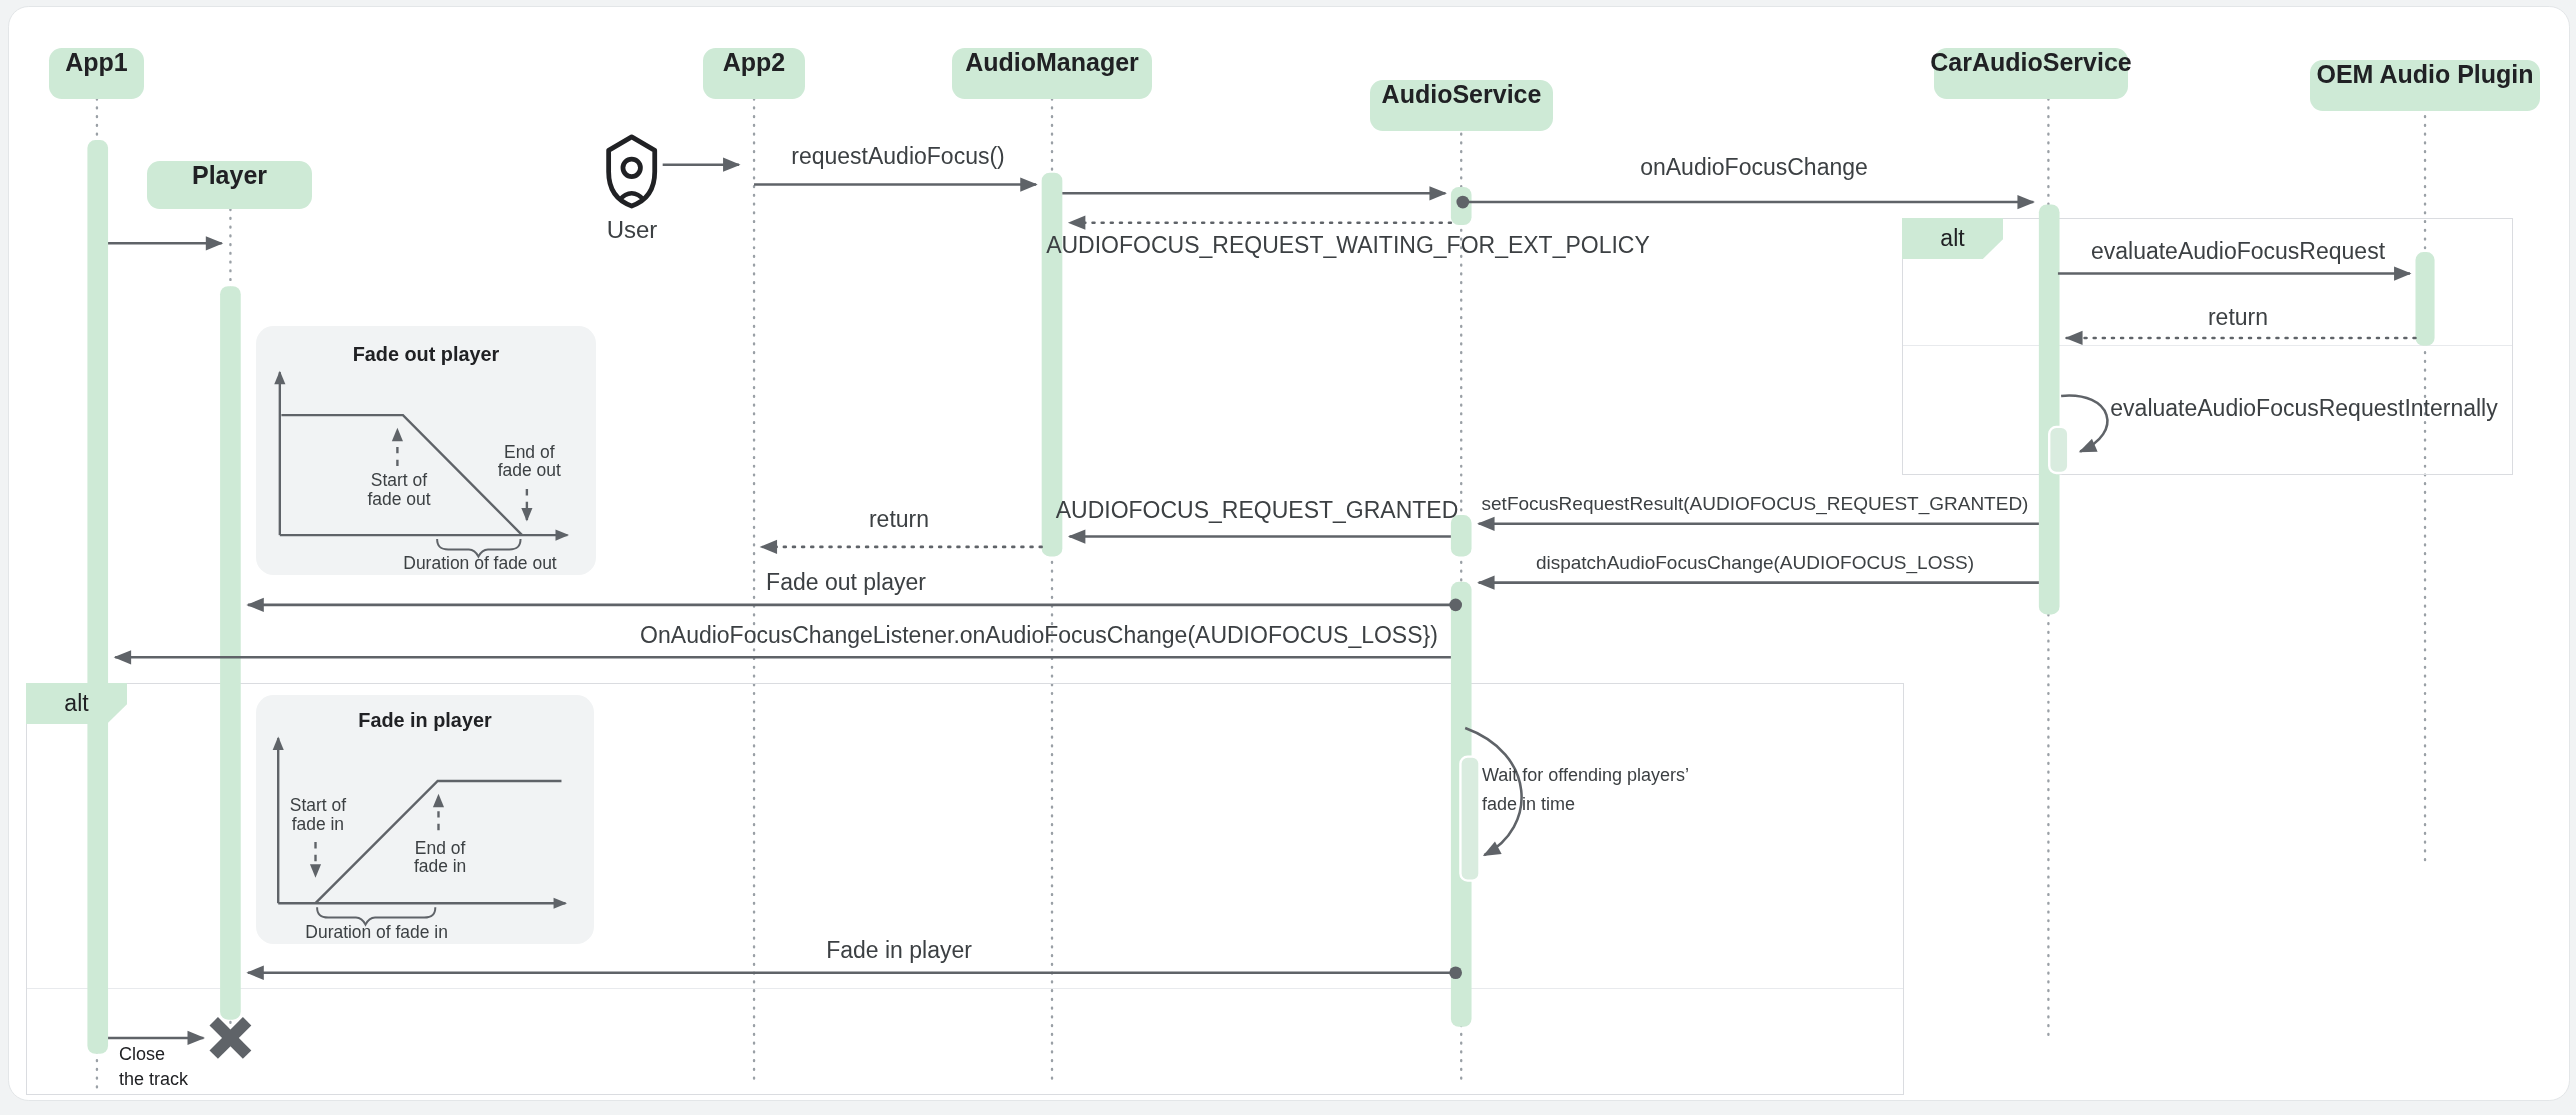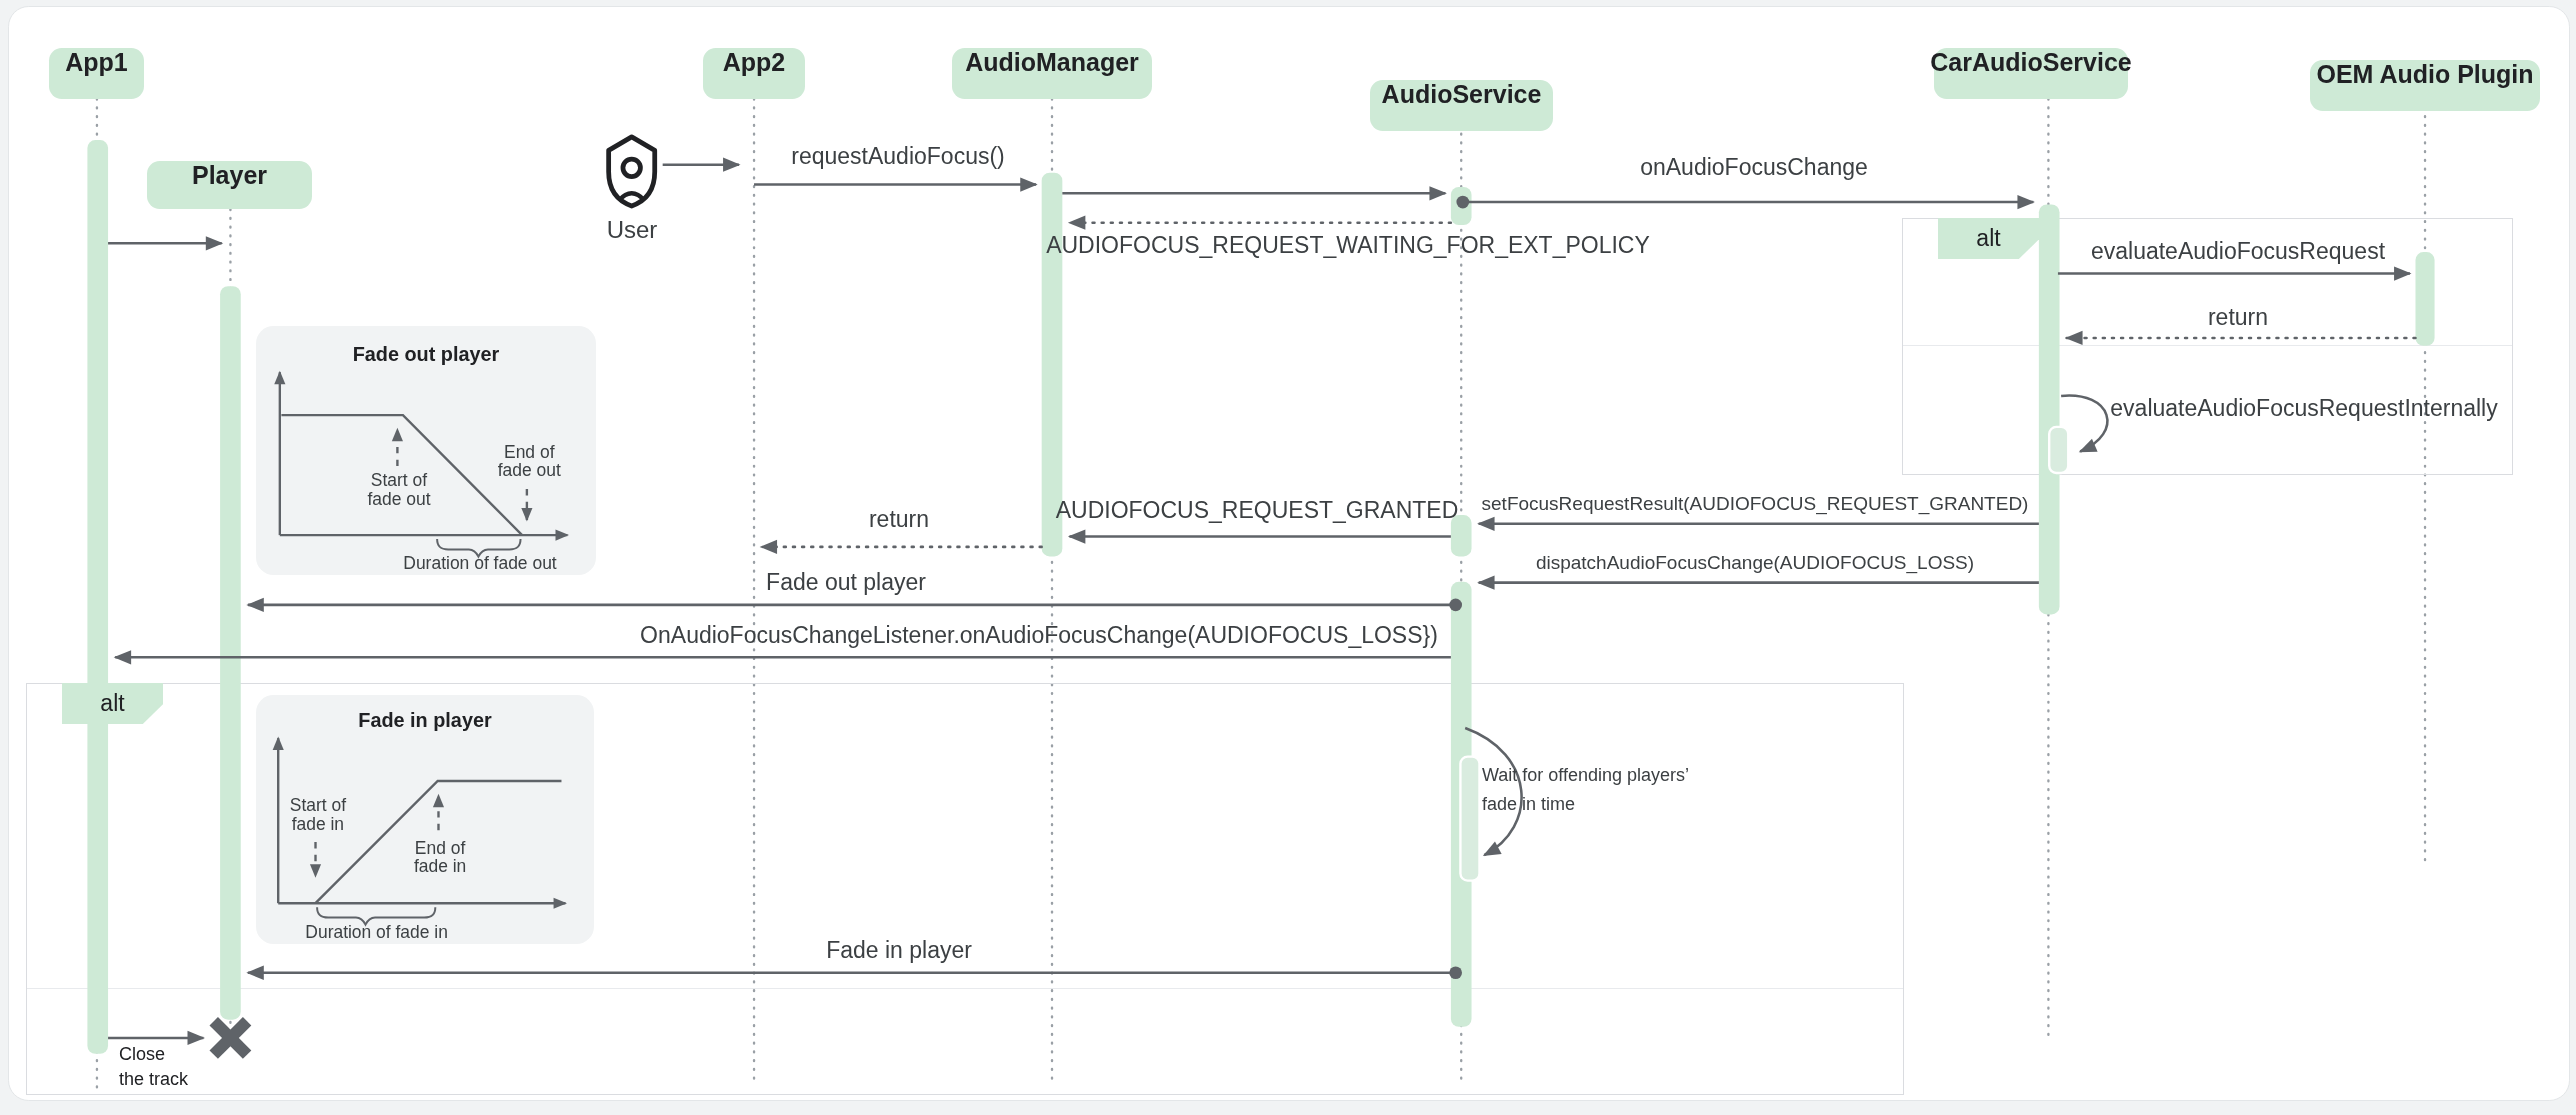--- a/index.html
+++ b/index.html
@@ -5,21 +5,21 @@
   html,body{margin:0;padding:0;background:#f1f3f4;font-family:"Liberation Sans",sans-serif;}
   #canvas{position:relative;width:2576px;height:1116px;overflow:hidden;background:#f1f3f4;}
   #card{position:absolute;left:8px;top:6.4px;width:2560px;height:1093px;background:#ffffff;border:0.8px solid #e3e6e8;border-radius:20.7px;}
   .layer{position:absolute;left:0;top:0;width:2576px;height:1116px;pointer-events:none;}
   .pbox{position:absolute;height:51px;background:#ceead6;border-radius:12.7px;display:flex;align-items:flex-start;justify-content:center;font-weight:bold;font-size:25px;color:#202124;white-space:nowrap;}
   .lbl{position:absolute;transform:translateX(-50%);white-space:nowrap;font-size:23px;color:#3c4043;}
   .lbl-left{position:absolute;white-space:nowrap;font-size:23px;color:#3c4043;}
   .sm{font-size:19px;}
   .frame{position:absolute;border:1.6px solid #dadce0;background:transparent;}
   .fdiv{position:absolute;left:0;width:100%;height:0;border-top:1.6px solid #e8eaed;}
-  .tab{position:absolute;background:#ceead6;display:flex;align-items:center;justify-content:center;font-size:23px;color:#202124;clip-path:polygon(0 0,100% 0,100% 52%,80% 100%,0 100%);margin-left:36px;}
+  .tab{position:absolute;background:#ceead6;display:flex;align-items:center;justify-content:center;font-size:23px;color:#202124;clip-path:polygon(0 0,100% 0,100% 52%,80% 100%,0 100%);}
   .inset{position:absolute;background:#f1f3f4;border-radius:17.5px;}
   .inset svg text{fill:#3c4043;font-family:"Liberation Sans",sans-serif;}
   .inset svg .t{font-weight:bold;font-size:25px;fill:#202124;}
   .inset svg .a{font-size:22px;}
 </style>
 </head>
 <body>
 
 <div id="canvas">
   <div id="card"></div>

